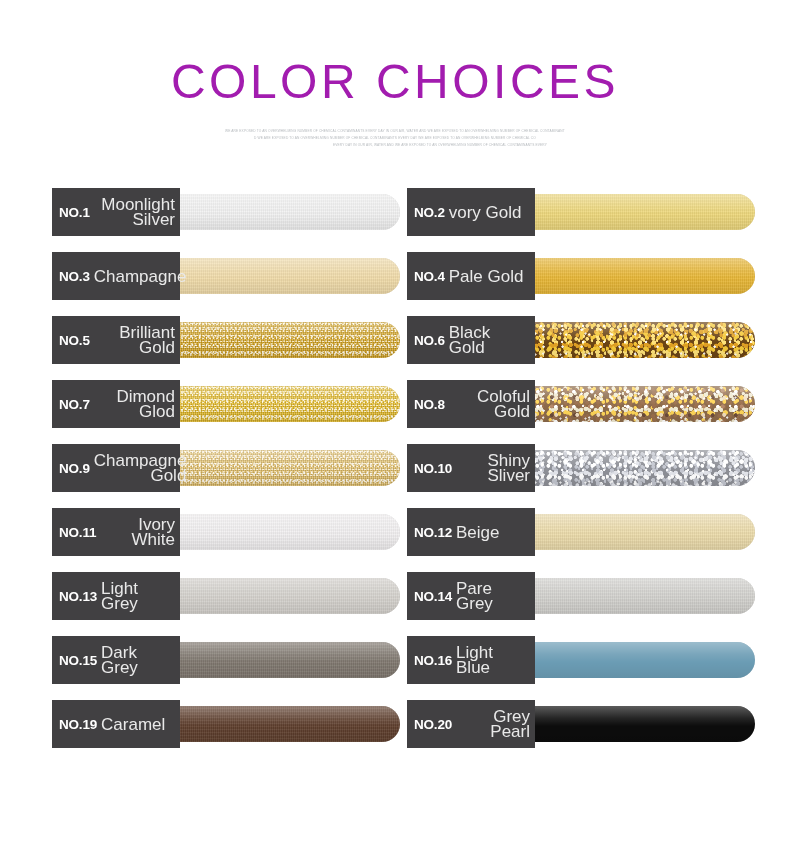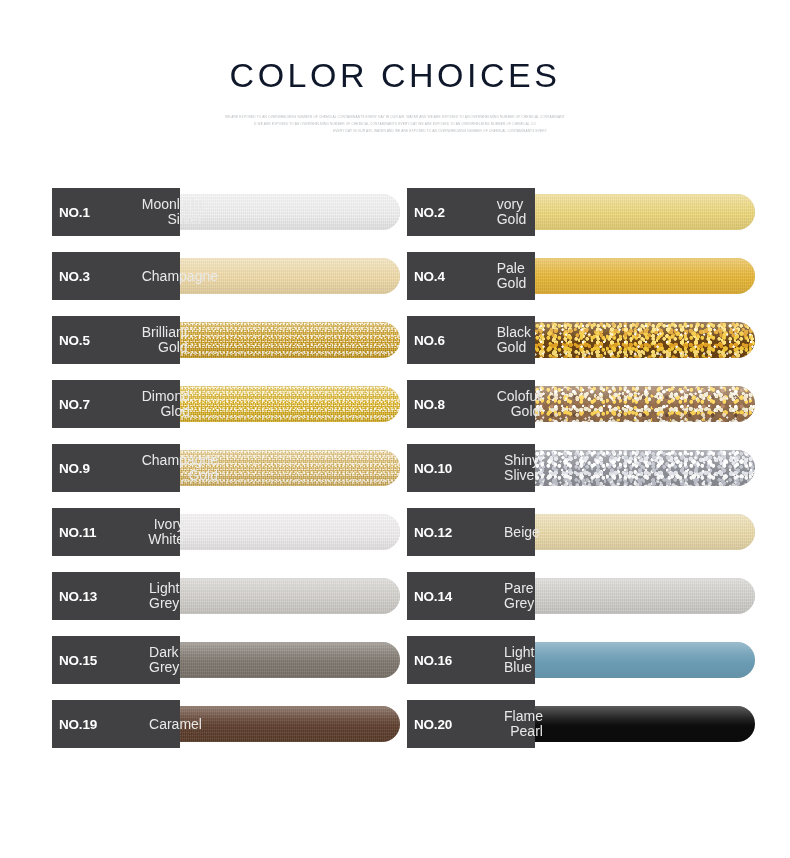--- a/index.html
+++ b/index.html
@@ -14,24 +14,24 @@
     position: relative;
   }
 
   
   .header {
     padding-top: 58px;
     text-align: center;
   }
   .page-title {
     font-family: "Liberation Sans", sans-serif;
-    font-size: 34px;
+    font-size: 48px;
     font-weight: 300;
     letter-spacing: 3.5px;
-    color: #0f172a;
+    color: #a21caf;
     line-height: 1;
     white-space: nowrap;
   }
   .subtitle-block {
     margin: 22px auto 0;
     width: 340px;
     text-align: center;
   }
   .subtitle-line {
     font-size: 3.2px;
@@ -104,28 +104,27 @@
   .plate-no {
     color: #ffffff;
     font-size: 13.5px;
     font-weight: 700;
     letter-spacing: -0.2px;
     white-space: nowrap;
     flex: 0 0 auto;
   }
   .plate-name {
     color: #e9e9e9;
-    font-size: 14px;
+    font-size: 17px;
     font-weight: 400;
     line-height: 15px;
     text-align: right;
     flex: 1 1 auto;
     padding-left: 4px;
     word-spacing: normal;
-    margin-left: 48px;
   }
   .plate-name.one-line { text-align: left; }
 
   
   .fin-solid .tex { background: var(--c); }
 
   
   .fin-matte .tex {
     background:
       repeating-linear-gradient(90deg,
@@ -372,16 +371,16 @@
         <span class="plate-no">NO.19</span>
         <span class="plate-name one-line">Caramel</span>
       </div>
     </div>
     <div class="swatch-row">
       <div class="stick fin-solid" style="--c: #0c0c0c;">
         <div class="tex"></div>
       </div>
       <div class="plate">
         <span class="plate-no">NO.20</span>
-        <span class="plate-name">Flame Pearl</span>
+        <span class="plate-name">Grey Pearl</span>
       </div>
     </div>
   </div>
 
 </body></html>

